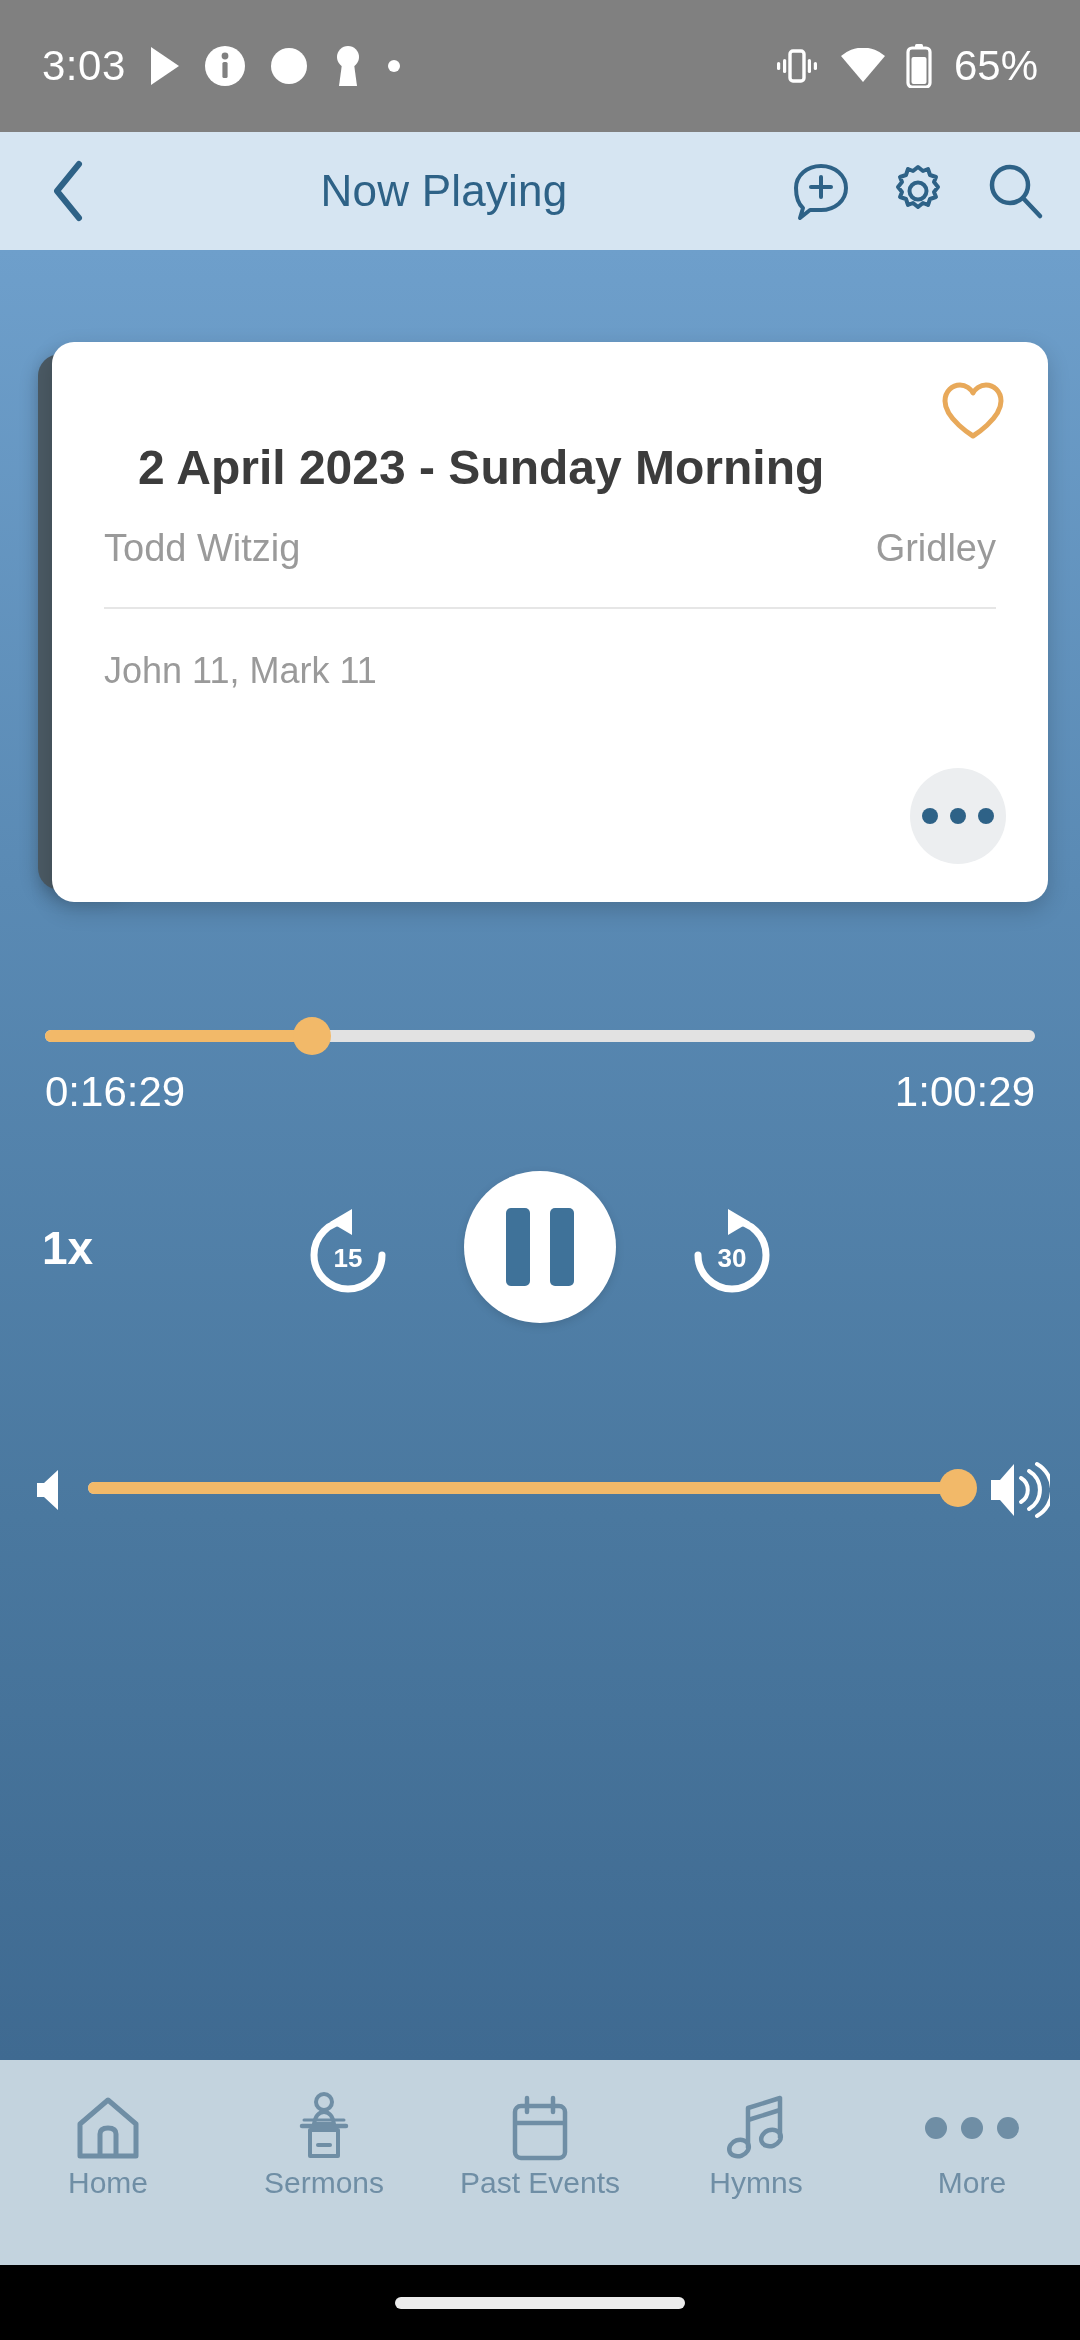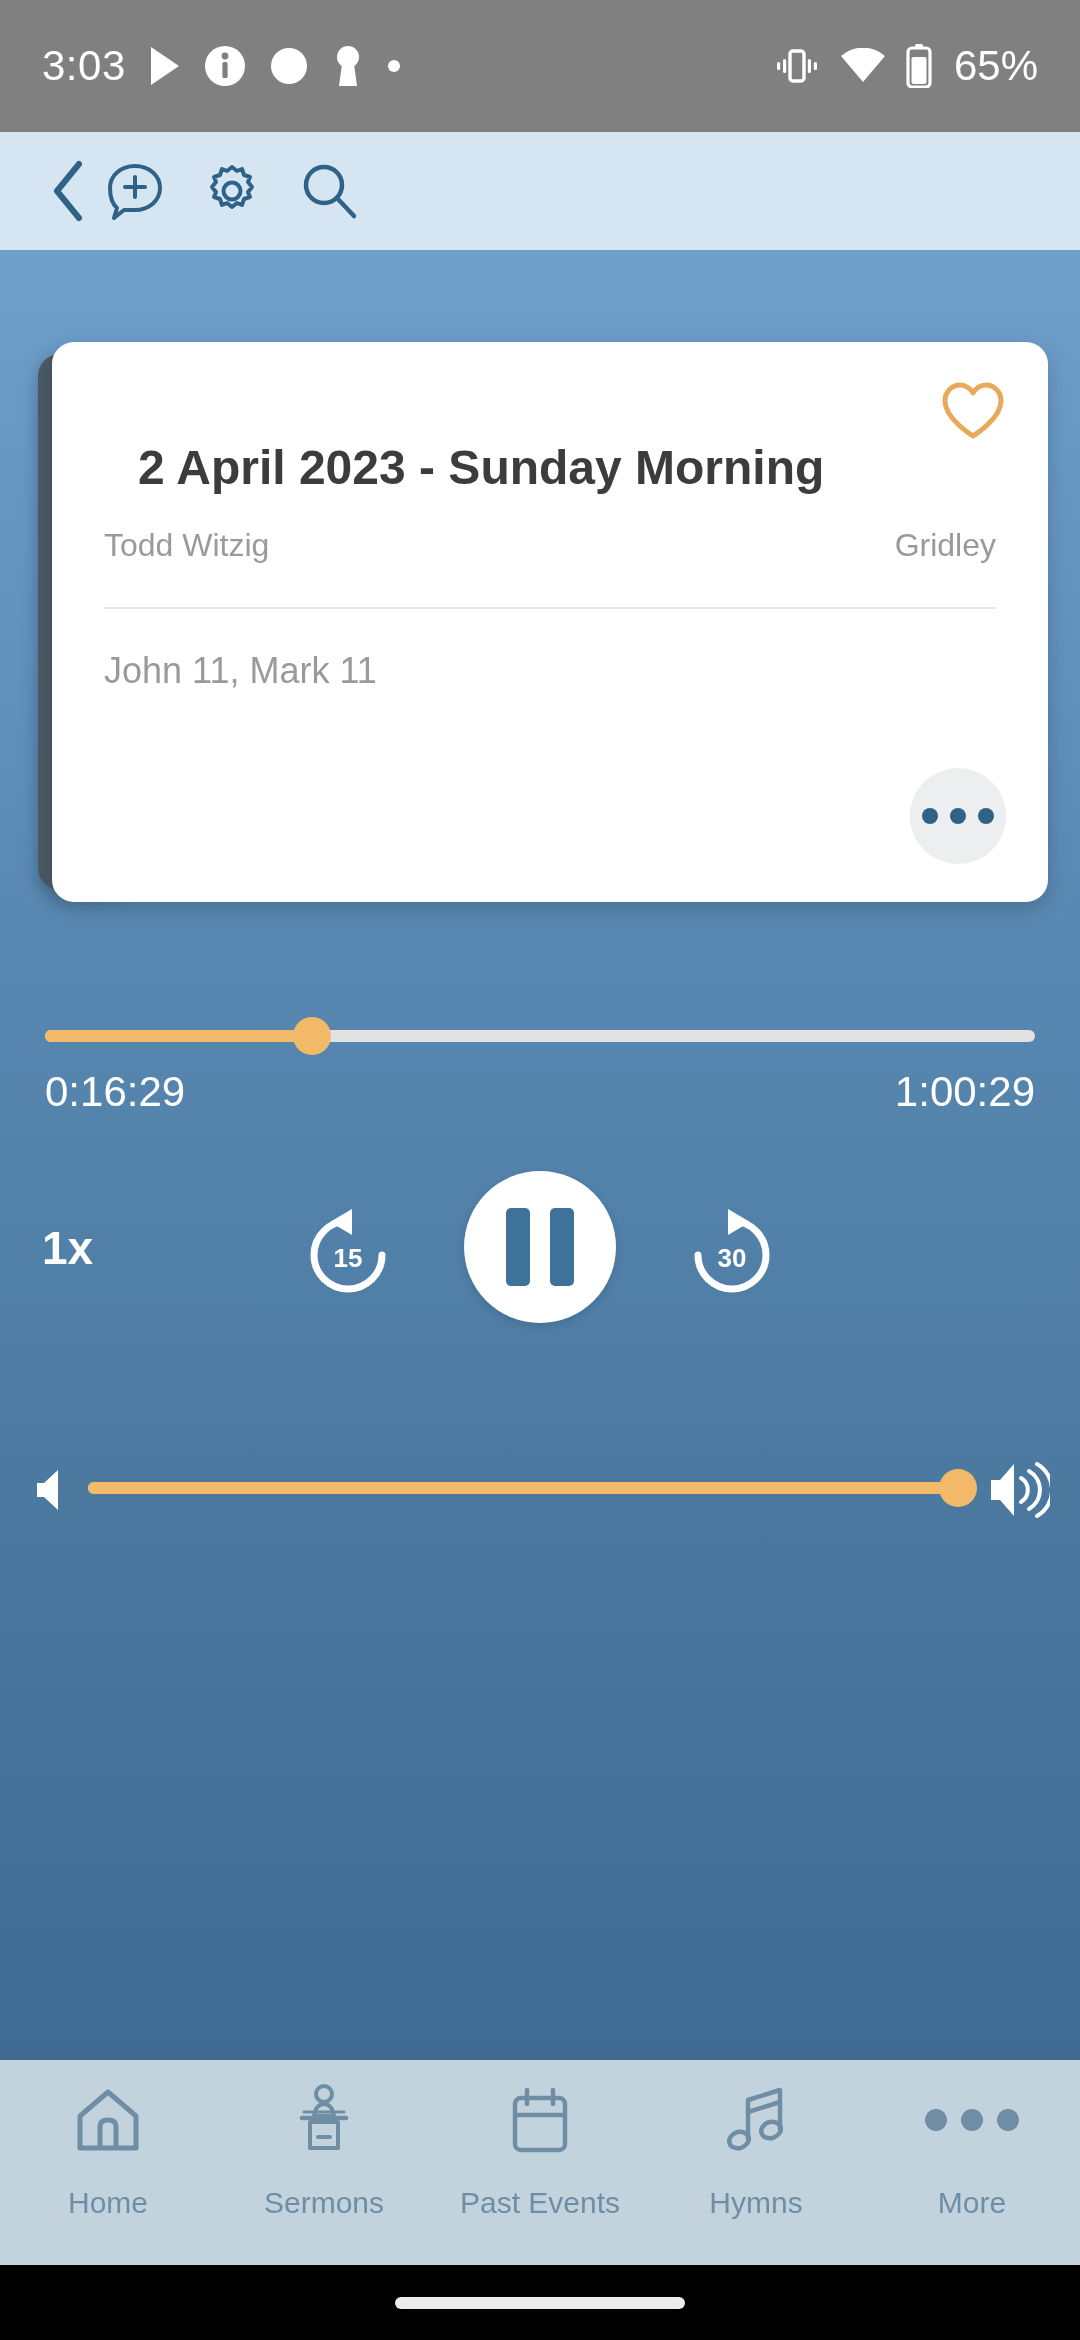--- a/index.html
+++ b/index.html
@@ -75,21 +75,21 @@
               display:flex; align-items:center; justify-content:center; }
   .card-title {
     position:absolute; top:98px; left:52px; right:120px;
     font-size:48px; font-weight:bold; color:#3c3c3c;
     white-space:nowrap;
     margin-left:34px;
   }
   .card-meta {
     position:absolute; top:185px; left:52px; right:52px;
     display:flex; justify-content:space-between; align-items:baseline;
-    font-size:32px; color:#9a9a9a;
+    font-size:38px; color:#9a9a9a;
   }
   .card-divider {
     position:absolute; top:265px; left:52px; right:52px;
     height:2px; background:#e6e6e6;
   }
   .card-refs {
     position:absolute; top:308px; left:52px; right:52px;
     font-size:36px; color:#9a9a9a;
   }
   .card-more {
@@ -158,21 +158,21 @@
   
   .bottomnav {
     position:absolute; top:2060px; left:0;
     width:1080px; height:205px;
     background:#c3d3de;
     display:flex; align-items:flex-start;
   }
   .navitem {
     flex:1; display:flex; flex-direction:column;
     align-items:center; justify-content:flex-start;
-    padding-top:22px; gap:28px;
+    padding-top:30px; gap:0;
   }
   .navitem .navicon { height:76px; display:flex; align-items:center; justify-content:center; }
   .navitem .navlabel { font-size:30px; color:#6f8ea5; }
   .navdots { display:flex; gap:14px; align-items:center; }
   .navdots .d { width:22px; height:22px; border-radius:50%; background:#6f8ea5; }
 
   
   .gesturebar {
     position:absolute; top:2265px; left:0;
     width:1080px; height:75px; background:#000000;
@@ -242,20 +242,21 @@
       <span class="sb-battpct">65%</span>
     </div>
   </div>
 
   <div class="appbar">
     <div class="appbar-back">
       <svg width="40" height="62" viewBox="0 0 40 62">
         <polyline points="30,4 8,31 30,58" fill="none" stroke="#2e6287" stroke-width="6" stroke-linecap="round" stroke-linejoin="round"></polyline>
       </svg>
     </div>
+    <div class="appbar-title">Now Playing</div>
     <div class="appbar-actions">
       <div>
         <svg width="62" height="62" viewBox="0 0 62 62">
           <path d="M31 6 C45 6 56 15.5 56 28 C56 40.5 45 50 31 50 L20 50 L10 58 L13 48 C8.5 44 6 36.5 6 28 C6 15.5 17 6 31 6 Z" fill="none" stroke="#2e6287" stroke-width="4" stroke-linejoin="round"></path>
           <line x1="31" y1="17" x2="31" y2="37" stroke="#2e6287" stroke-width="4" stroke-linecap="round"></line>
           <line x1="21" y1="27" x2="41" y2="27" stroke="#2e6287" stroke-width="4" stroke-linecap="round"></line>
         </svg>
       </div>
       <div>
         <svg width="60" height="60" viewBox="0 0 60 60">

